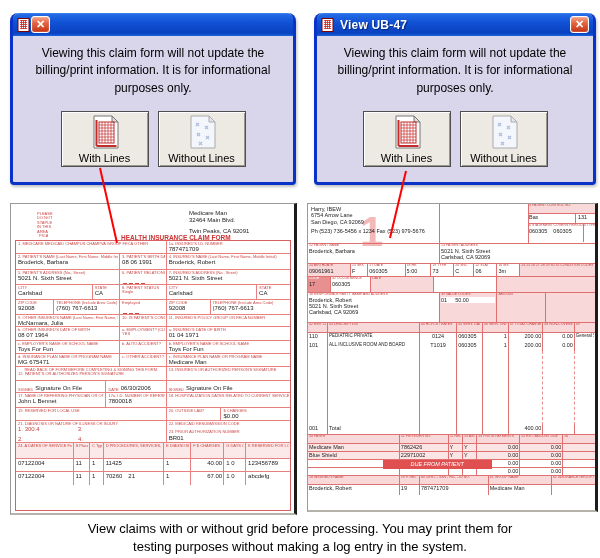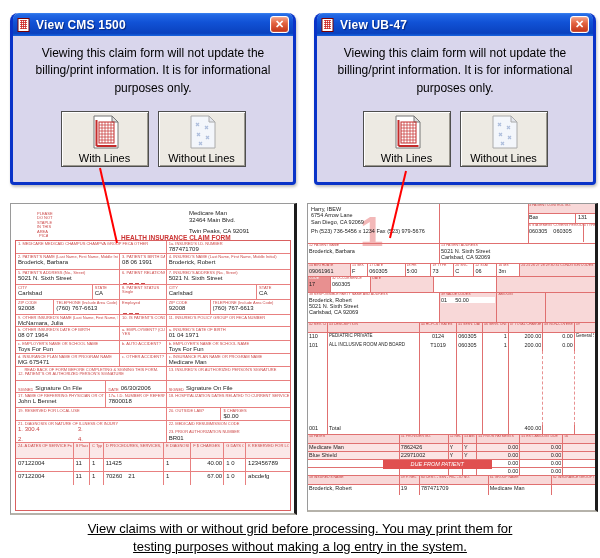--- a/index.html
+++ b/index.html
@@ -38,32 +38,31 @@
   .ubv { color:#1c1c1c; font-size:5.5px; line-height:1.15; white-space:nowrap; overflow:hidden; display:block; }
   .pink { background:#F8D8D8; }
   .urow { display:flex; border-bottom:1px solid #E07070; }
   .ucell { border-right:1px solid #E07070; padding:0 1px; overflow:hidden; }
   .ucell:last-child { border-right:none; }
 
   .annotation-svg { position:absolute; left:0; top:0; z-index:60; pointer-events:none; }
 
   .caption { position:absolute; left:0; right:0; top:520px; text-align:center; font-size:13px; color:#000;
     line-height:1.35; }
-  .caption .inner { max-width:450px; margin:0 auto;text-decoration:underline; }
+  .caption .inner { max-width:450px; margin:0 auto; }
 </style>
 </head>
 <body>
 
 <div class="xp-dialog" style="left:10px; width:286px;">
   <div class="xp-title">
     <svg width="14" height="14" viewBox="0 0 14 14">
       <rect x="1" y="0.5" width="11" height="13" fill="#fff" stroke="#7a0000" stroke-width="1"></rect>
       <path d="M3 2.5h7M3 4.5h7M3 6.5h7M3 8.5h7M3 10.5h7M4.5 2v9M6.5 2v9M8.5 2v9" stroke="#CC2222" stroke-width="0.8"></path>
     </svg>
-    <span class="xp-title-text">View CMS 1500</span>
     <div class="xp-close">
       <span>✕</span>
     </div>
   </div>
   <div class="xp-body">
     <p class="xp-msg">Viewing this claim form will not update the billing/print information. It is for informational purposes only.</p>
     <div class="btn-row">
       <button class="btn3d">
         <svg width="34" height="36" viewBox="0 0 34 36">
           <path d="M6 2 h18 l6 6 v26 h-24 z" fill="#ffffff" stroke="#777" stroke-width="1"></path>

